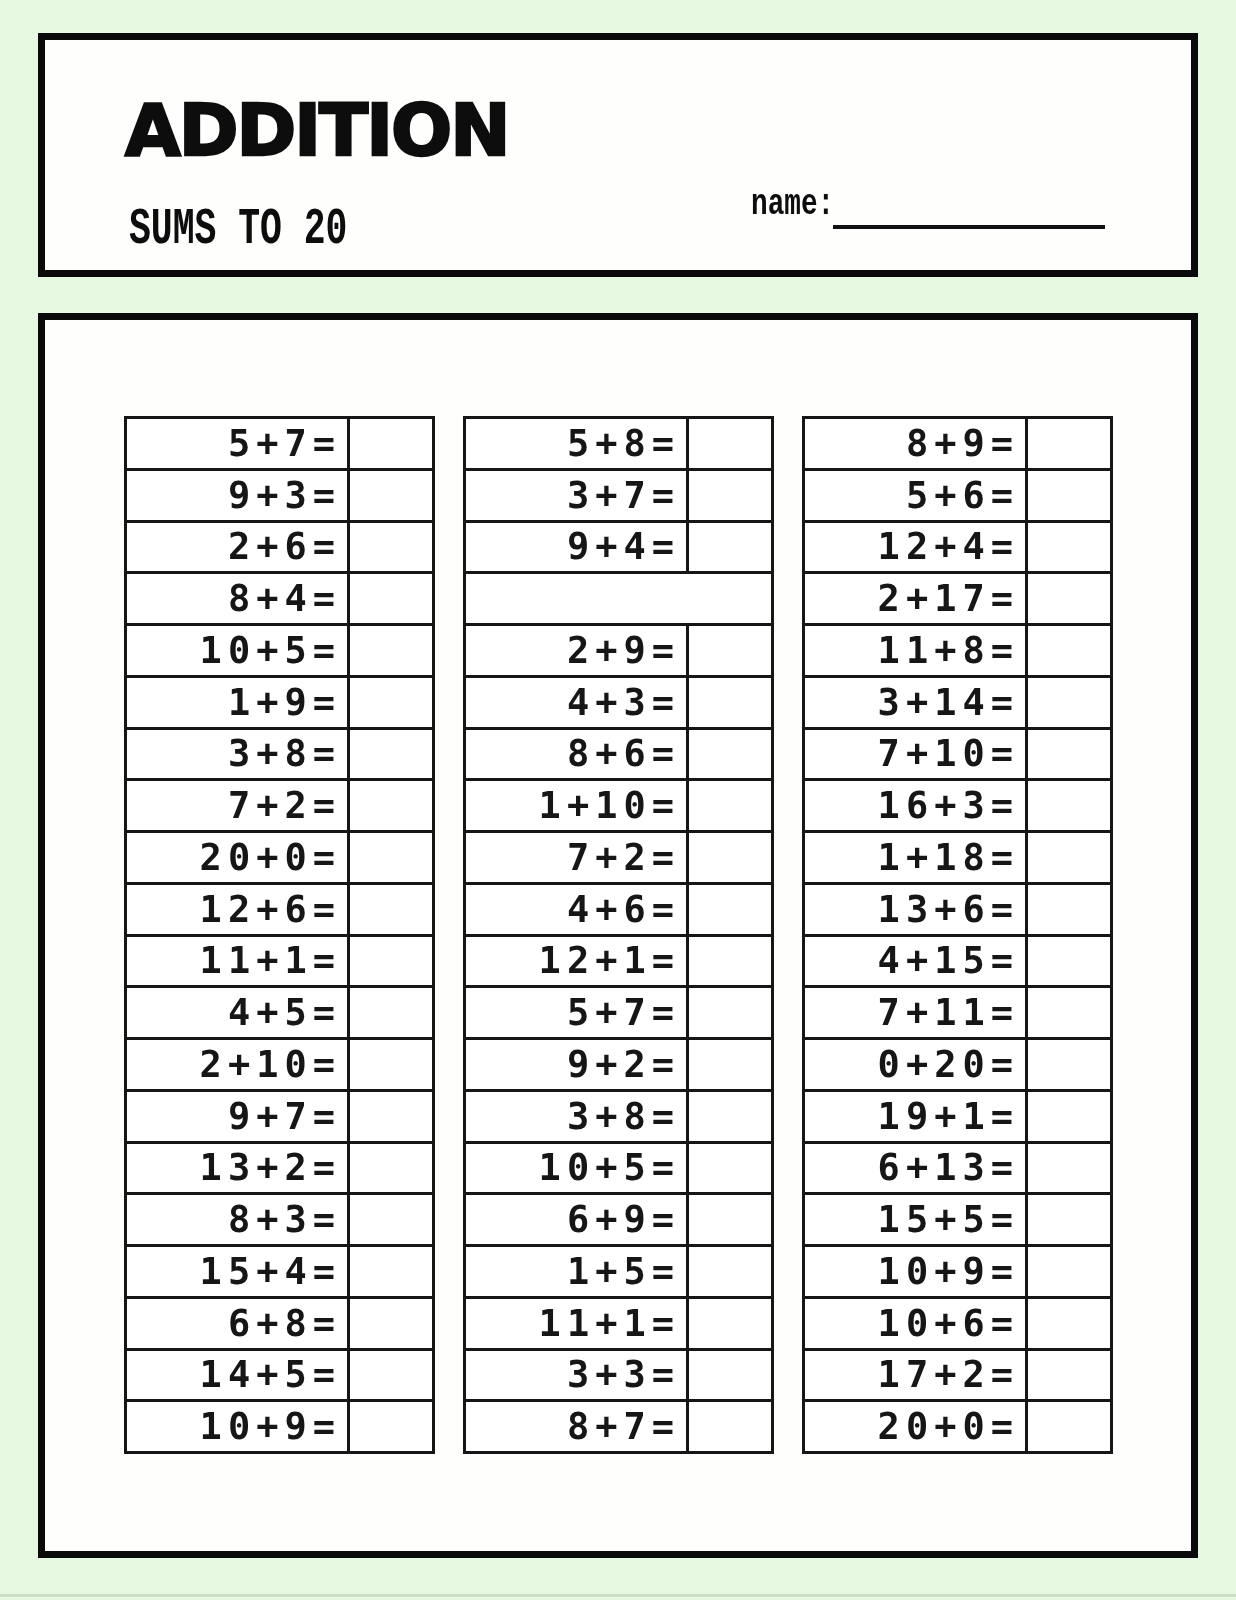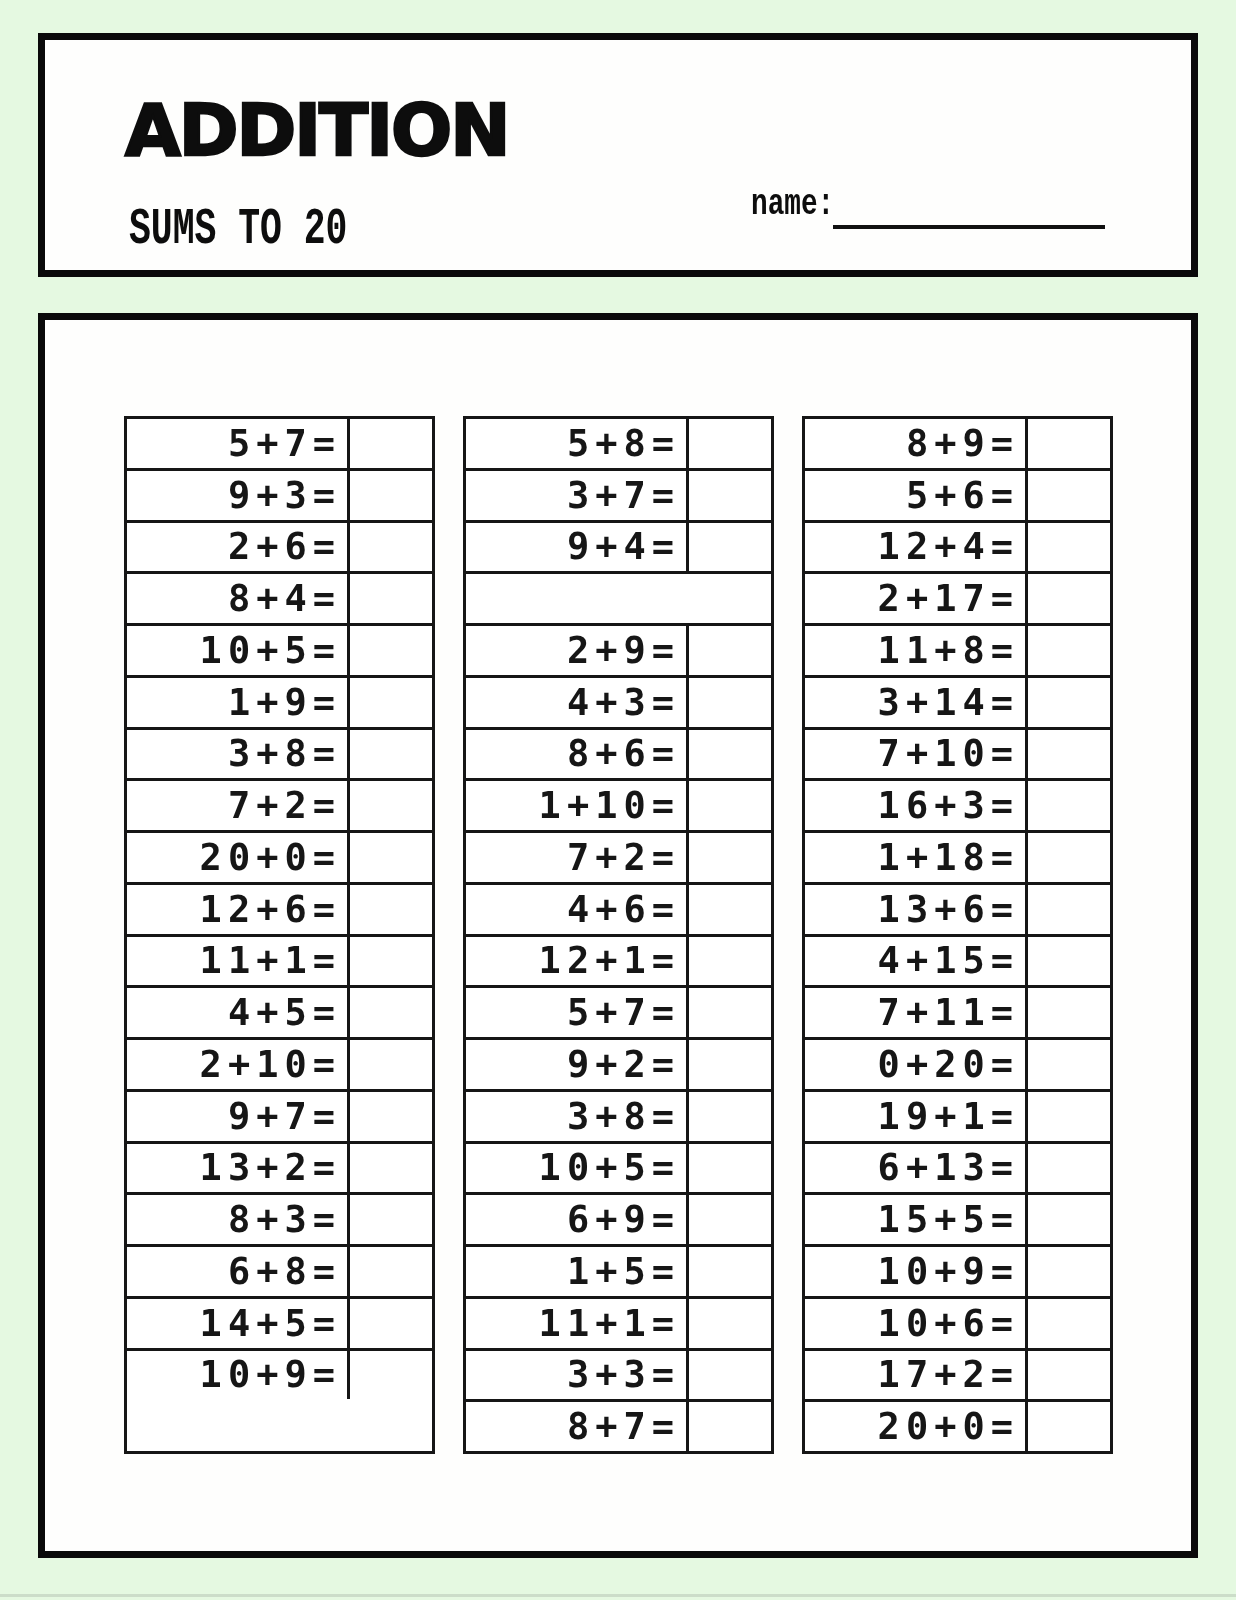--- a/index.html
+++ b/index.html
@@ -197,20 +197,24 @@
         </div>
         <div class="prow">
           <div class="pcell">13+2=</div>
           <div class="acell"></div>
         </div>
         <div class="prow">
           <div class="pcell">8+3=</div>
           <div class="acell"></div>
         </div>
         <div class="prow">
+          <div class="pcell">15+4=</div>
+          <div class="acell"></div>
+        </div>
+        <div class="prow">
           <div class="pcell">6+8=</div>
           <div class="acell"></div>
         </div>
         <div class="prow">
           <div class="pcell">14+5=</div>
           <div class="acell"></div>
         </div>
         <div class="prow">
           <div class="pcell">10+9=</div>
           <div class="acell"></div>

